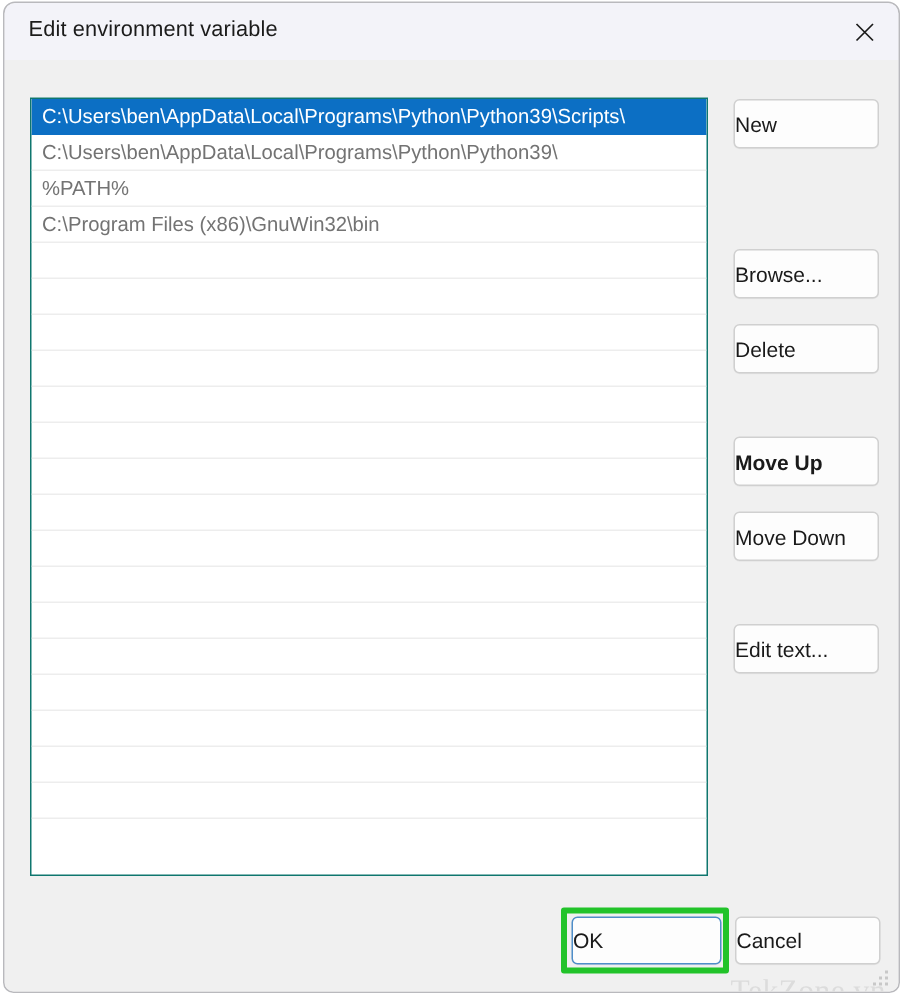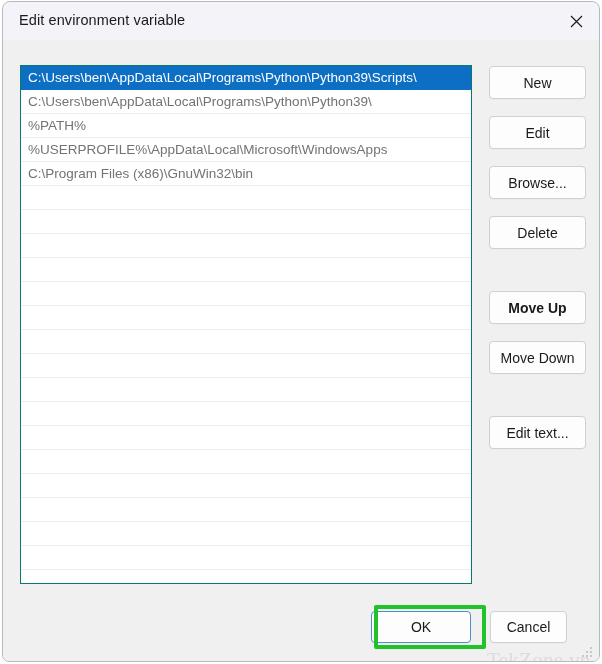--- a/index.html
+++ b/index.html
@@ -111,50 +111,50 @@
     position: absolute;
     box-sizing: border-box;
     background: #fdfdfd;
     border: 1px solid #d0d0d0;
     border-radius: 4px;
     font-family: "Liberation Sans", sans-serif;
     font-size: 14px;
     color: #1a1a1a;
     display: flex;
     align-items: center;
-    justify-content: center;
+    justify-content: flex-start;
     cursor: default;
     box-shadow: 0 0.5px 0 rgba(0,0,0,0.045);
   }
   .side-btn {
     left: 486px;
     width: 97px;
     height: 33px;
   }
   #btn-new        { top: 26px; }
   #btn-edit       { top: 76px; }
   #btn-browse     { top: 126px; }
   #btn-delete     { top: 176px; }
   #btn-moveup     { top: 251px; font-weight: bold; }
   #btn-movedown   { top: 301px; }
   #btn-edittext   { top: 376px; }
 
   
   #btn-ok {
-    left: 368px;
+    left: 378px;
     top: 571px;
     width: 100px;
     height: 32px;
     border: 1px solid #4f8ec9;
     background: #fdfdfd;
   }
   #btn-cancel {
     left: 487px;
     top: 571px;
-    width: 77px;
+    width: 97px;
     height: 32px;
   }
 
   
   #ok-highlight {
     position: absolute;
     left: 371px;
     top: 565px;
     width: 112px;
     height: 44px;
@@ -205,21 +205,20 @@
       </svg>
     </div>
   </div>
 
   <div id="body-area">
 
     <div id="listbox">
         <div class="list-row selected">C:\Users\ben\AppData\Local\Programs\Python\Python39\Scripts\</div>
         <div class="list-row">C:\Users\ben\AppData\Local\Programs\Python\Python39\</div>
         <div class="list-row">%PATH%</div>
-        <div class="list-row">%USERPROFILE%\AppData\Local\Microsoft\WindowsApps</div>
         <div class="list-row">C:\Program Files (x86)\GnuWin32\bin</div>
         <div class="list-row empty">&nbsp;</div>
         <div class="list-row empty">&nbsp;</div>
         <div class="list-row empty">&nbsp;</div>
         <div class="list-row empty">&nbsp;</div>
         <div class="list-row empty">&nbsp;</div>
         <div class="list-row empty">&nbsp;</div>
         <div class="list-row empty">&nbsp;</div>
         <div class="list-row empty">&nbsp;</div>
         <div class="list-row empty">&nbsp;</div>
@@ -227,23 +226,20 @@
         <div class="list-row empty">&nbsp;</div>
         <div class="list-row empty">&nbsp;</div>
         <div class="list-row empty">&nbsp;</div>
         <div class="list-row empty">&nbsp;</div>
         <div class="list-row empty">&nbsp;</div>
         <div class="list-row empty">&nbsp;</div>
       </div>
 
     <div class="btn side-btn" id="btn-new">
       <span>New</span>
-    </div>
-    <div class="btn side-btn" id="btn-edit">
-      <span>Edit</span>
     </div>
     <div class="btn side-btn" id="btn-browse">
       <span>Browse...</span>
     </div>
     <div class="btn side-btn" id="btn-delete">
       <span>Delete</span>
     </div>
     <div class="btn side-btn" id="btn-moveup">
       <span>Move Up</span>
     </div>

